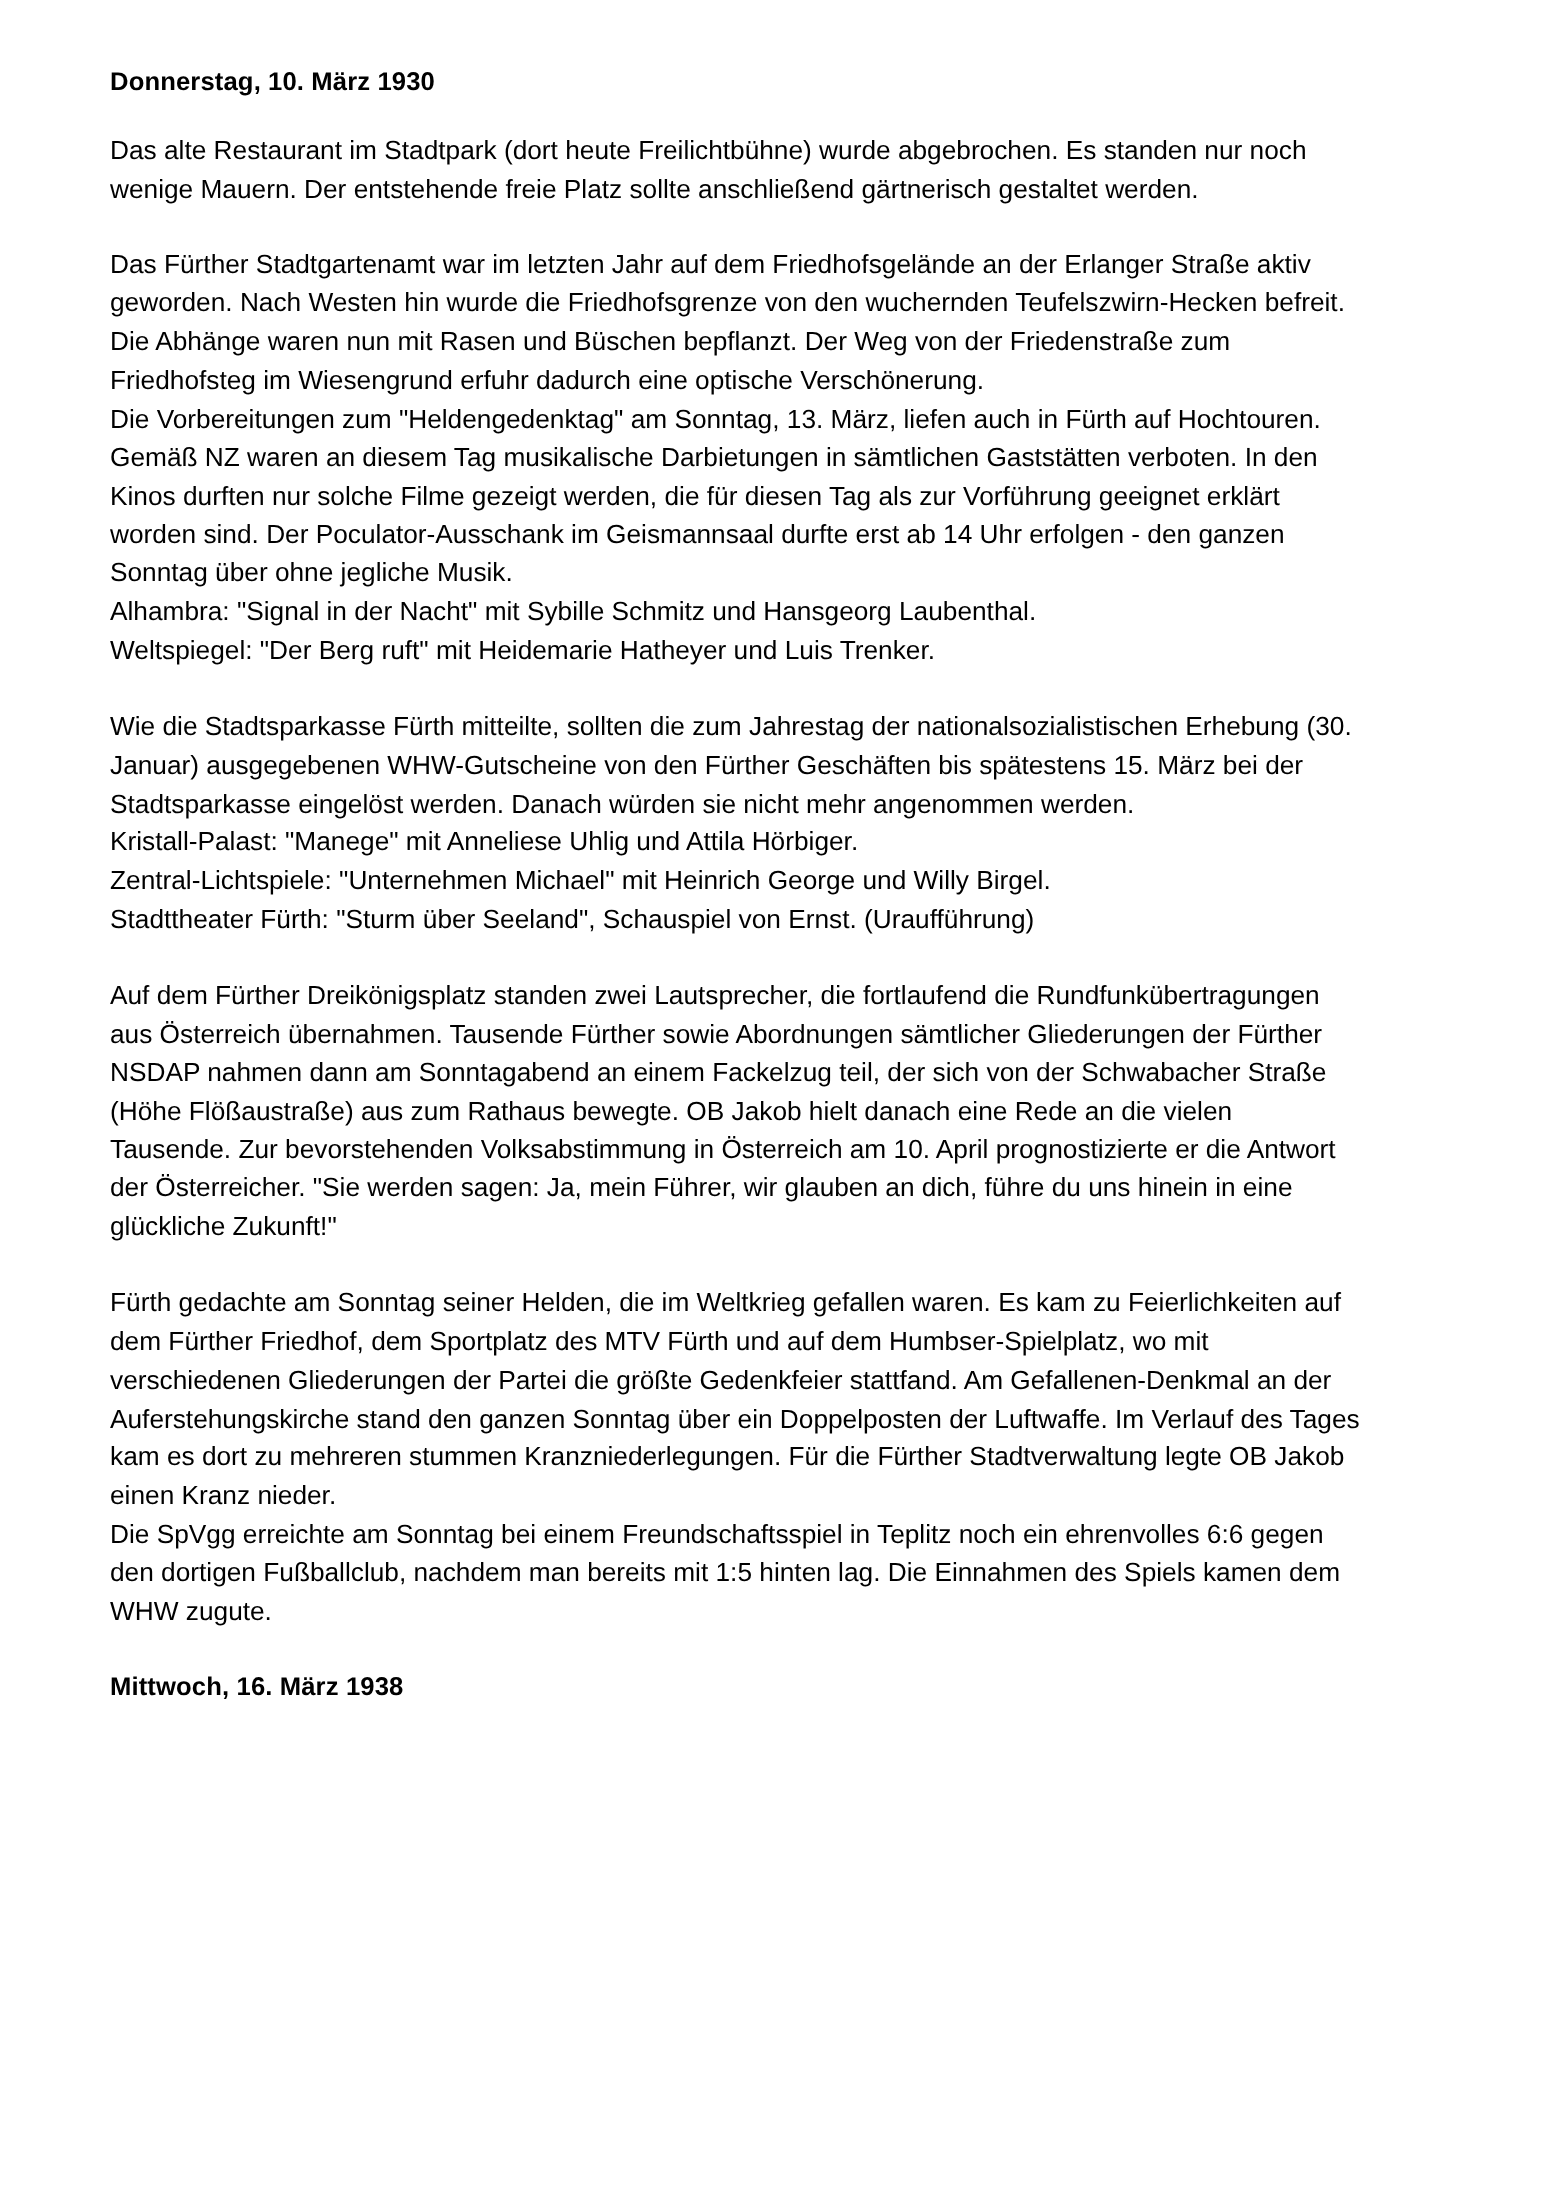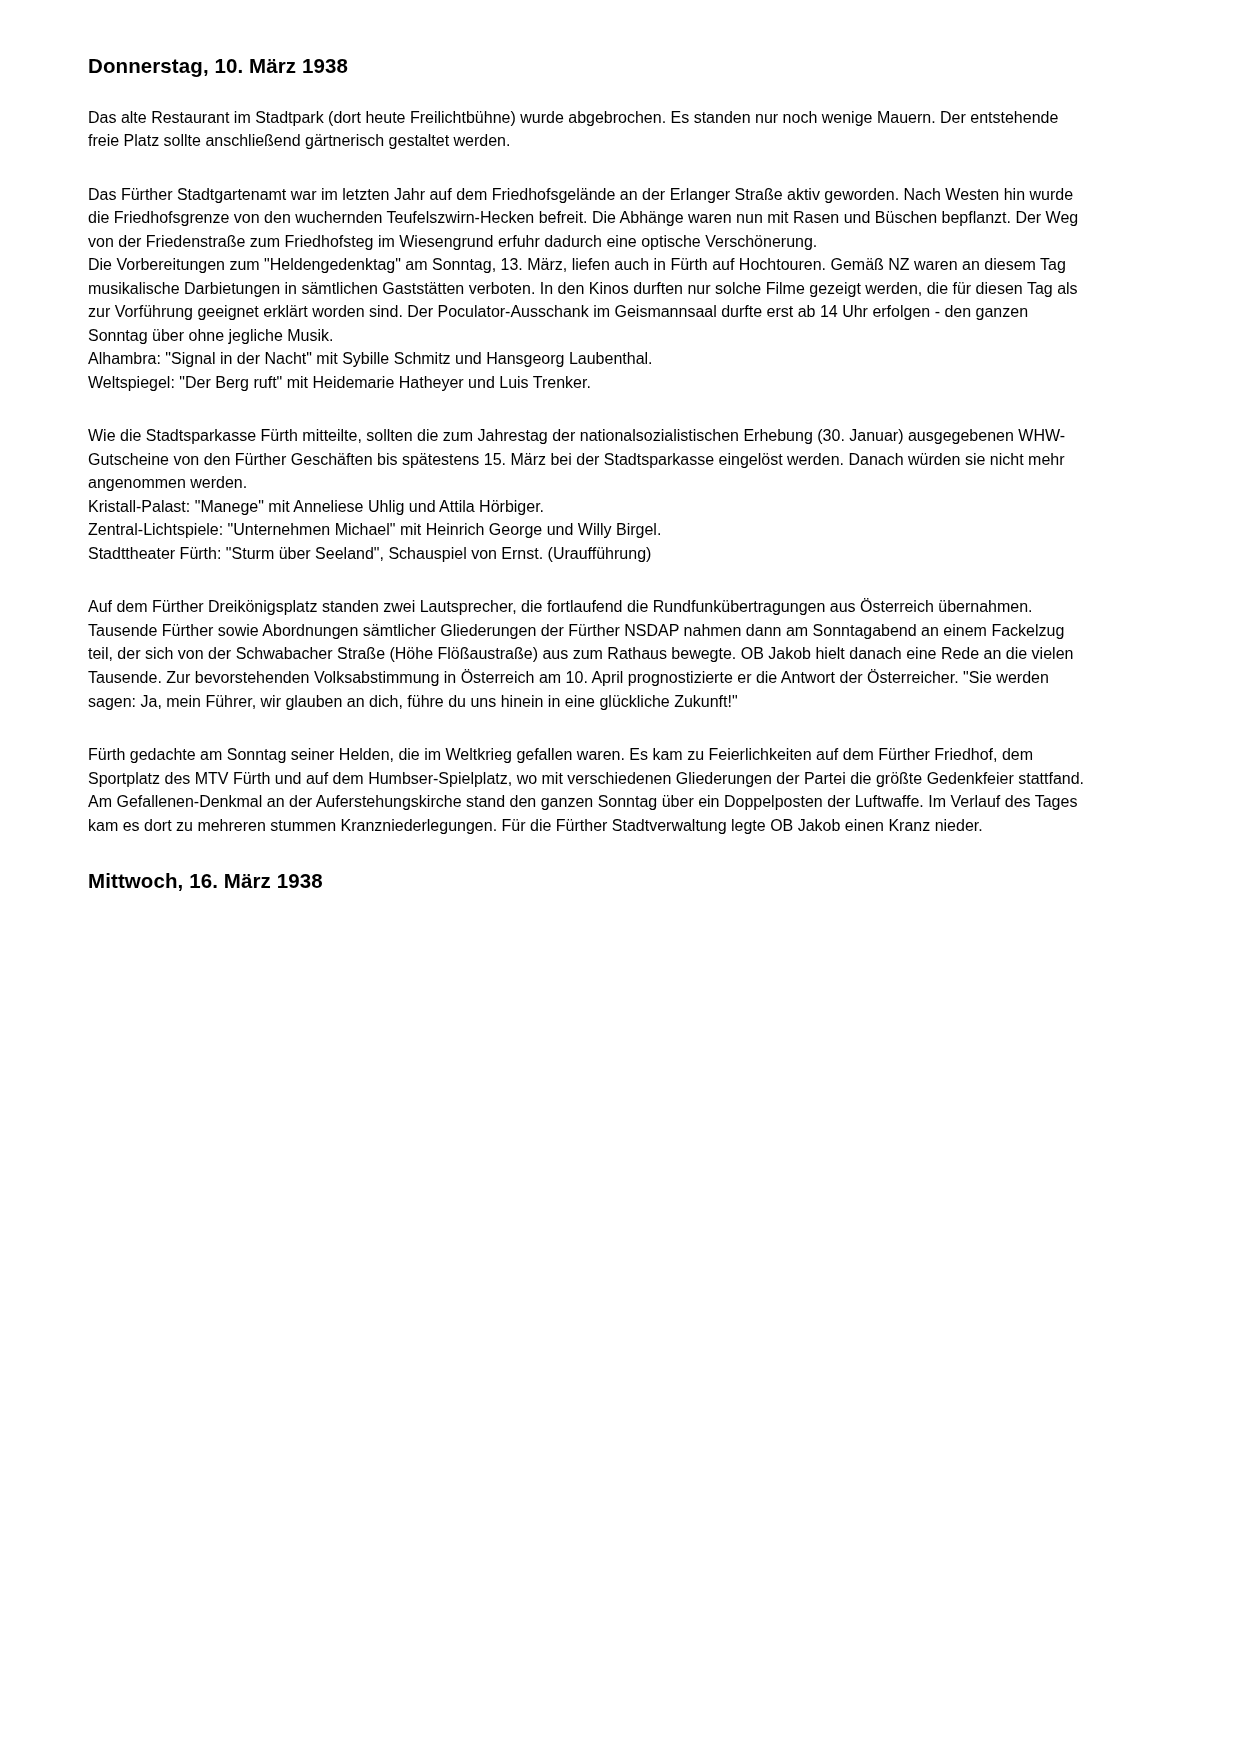--- a/index.html
+++ b/index.html
@@ -25,36 +25,36 @@
     margin: 0 0 10px 0;
   }
   .entry-heading {
     font-size: 20.5px;
     font-weight: bold;
     line-height: 1.35;
     margin: 0 0 26px 0;
     letter-spacing: 0.1px;
   }
   .entry-body {
-    font-size: 16px;
+    font-size: 21px;
     line-height: 1.47;
     margin: 0 0 30px 0;
     max-width: 1000px;
   }
   .entry-body p {
     margin: 0;
   }
 </style>
 </head>
 <body>
 
 <div class="page">
 
   <div class="entry">
-    <div class="entry-heading">Donnerstag, 10. März 1938</div>
+    <div class="entry-heading">Donnerstag, 10. März 1930</div>
     <div class="entry-body">
       <p>Das alte Restaurant im Stadtpark (dort heute Freilichtbühne) wurde abgebrochen. Es standen nur noch wenige Mauern. Der entstehende freie Platz sollte anschließend gärtnerisch gestaltet werden.</p>
     </div>
   </div>
 
   <div class="entry">
     <div class="entry-body">
       <p>Das Fürther Stadtgartenamt war im letzten Jahr auf dem Friedhofsgelände an der Erlanger Straße aktiv geworden. Nach Westen hin wurde die Friedhofsgrenze von den wuchernden Teufelszwirn-Hecken befreit. Die Abhänge waren nun mit Rasen und Büschen bepflanzt. Der Weg von der Friedenstraße zum Friedhofsteg im Wiesengrund erfuhr dadurch eine optische Verschönerung.</p>
       <p>Die Vorbereitungen zum "Heldengedenktag" am Sonntag, 13. März, liefen auch in Fürth auf Hochtouren. Gemäß NZ waren an diesem Tag musikalische Darbietungen in sämtlichen Gaststätten verboten. In den Kinos durften nur solche Filme gezeigt werden, die für diesen Tag als zur Vorführung geeignet erklärt worden sind. Der Poculator-Ausschank im Geismannsaal durfte erst ab 14 Uhr erfolgen - den ganzen Sonntag über ohne jegliche Musik.</p>
       <p>Alhambra: "Signal in der Nacht" mit Sybille Schmitz und Hansgeorg Laubenthal.</p>
@@ -73,20 +73,21 @@
 
   <div class="entry">
     <div class="entry-body">
       <p>Auf dem Fürther Dreikönigsplatz standen zwei Lautsprecher, die fortlaufend die Rundfunkübertragungen aus Österreich übernahmen. Tausende Fürther sowie Abordnungen sämtlicher Gliederungen der Fürther NSDAP nahmen dann am Sonntagabend an einem Fackelzug teil, der sich von der Schwabacher Straße (Höhe Flößaustraße) aus zum Rathaus bewegte. OB Jakob hielt danach eine Rede an die vielen Tausende. Zur bevorstehenden Volksabstimmung in Österreich am 10. April prognostizierte er die Antwort der Österreicher. "Sie werden sagen: Ja, mein Führer, wir glauben an dich, führe du uns hinein in eine glückliche Zukunft!"</p>
     </div>
   </div>
 
   <div class="entry">
     <div class="entry-body">
       <p>Fürth gedachte am Sonntag seiner Helden, die im Weltkrieg gefallen waren. Es kam zu Feierlichkeiten auf dem Fürther Friedhof, dem Sportplatz des MTV Fürth und auf dem Humbser-Spielplatz, wo mit verschiedenen Gliederungen der Partei die größte Gedenkfeier stattfand. Am Gefallenen-Denkmal an der Auferstehungskirche stand den ganzen Sonntag über ein Doppelposten der Luftwaffe. Im Verlauf des Tages kam es dort zu mehreren stummen Kranzniederlegungen. Für die Fürther Stadtverwaltung legte OB Jakob einen Kranz nieder.</p>
+      <p>Die SpVgg erreichte am Sonntag bei einem Freundschaftsspiel in Teplitz noch ein ehrenvolles 6:6 gegen den dortigen Fußballclub, nachdem man bereits mit 1:5 hinten lag. Die Einnahmen des Spiels kamen dem WHW zugute.</p>
     </div>
   </div>
 
   <div class="entry">
     <div class="entry-heading">Mittwoch, 16. März 1938</div>
 
   </div>
 
 </div>
 

